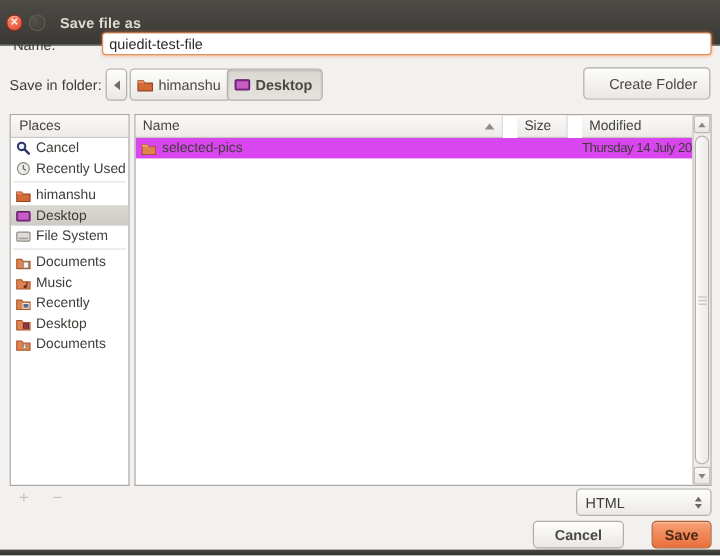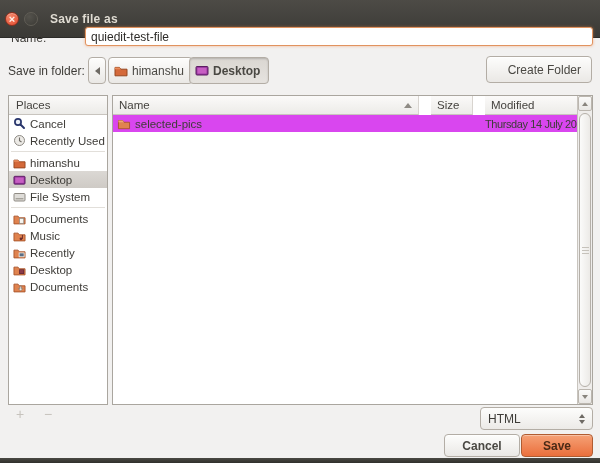--- a/index.html
+++ b/index.html
@@ -134,21 +134,21 @@
     border:1px solid #b3ada5; border-radius:4px;
     display:flex; align-items:center; padding:0 7px; cursor:pointer;
   }
   .combo-value { flex:1; color:#3e3c38; }
   .combo-arrows { display:flex; flex-direction:column; gap:2px; align-items:center; }
   .combo-arrows .t-up { width:0; height:0; border-left:3.5px solid transparent; border-right:3.5px solid transparent; border-bottom:4px solid #6e6a64; }
   .combo-arrows .t-down { width:0; height:0; border-left:3.5px solid transparent; border-right:3.5px solid transparent; border-top:4px solid #6e6a64; }
 
   .cancel-btn { position:absolute; right:80px; top:434px; width:76px; height:23px;font-weight:bold; }
   .save-btn {
-    position:absolute; right:7px; top:434px; width:72px; height:23px;
+    position:absolute; right:7px; top:434px; width:50px; height:23px;
     background:linear-gradient(#f5a176,#eb6f3c);
     border:1px solid #b05c31; color:#4b2a16; font-weight:bold;
     box-shadow:inset 0 1px 0 rgba(255,255,255,.35);
   }
   .window-bottom-edge { position:absolute; left:0; right:0; bottom:0; height:5px; background:linear-gradient(#4a4943,#30302c); }
 </style>
 </head>
 <body>
 
 <div class="window">

